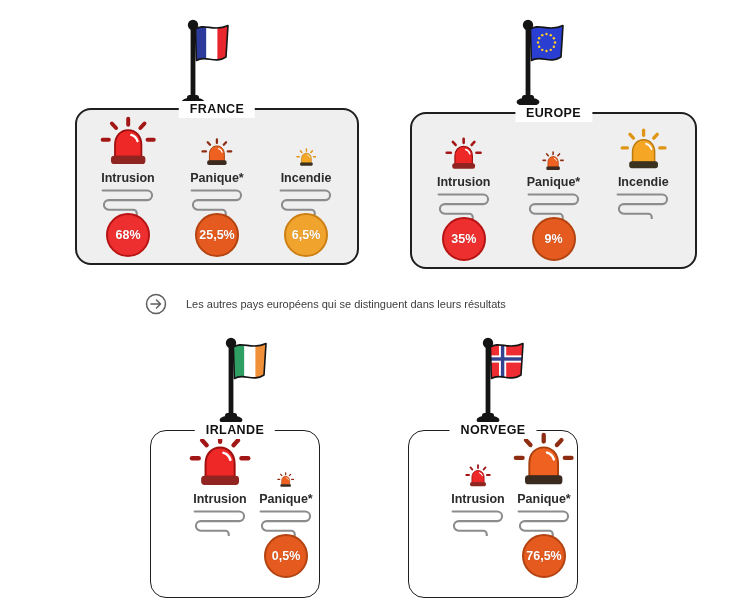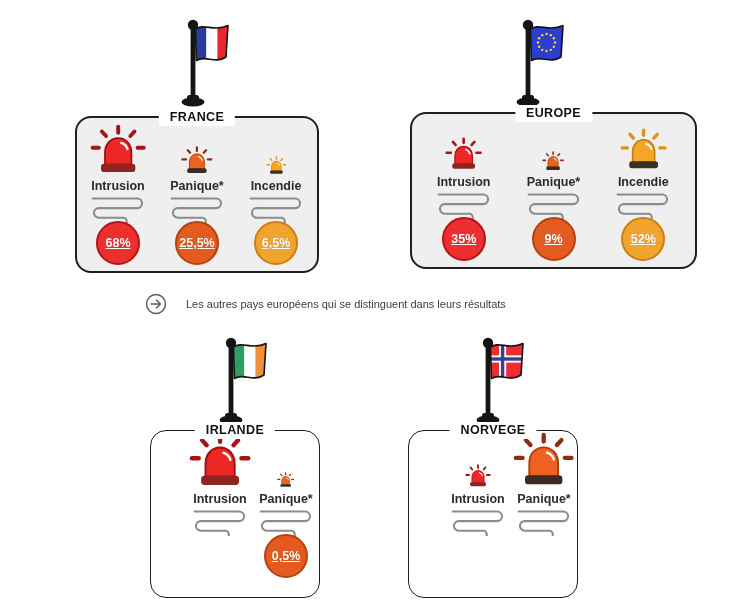--- a/index.html
+++ b/index.html
@@ -17,21 +17,21 @@
 
   
   .item{display:flex;flex-direction:column;align-items:center;width:76px;}
   .icon-box{height:46px;display:flex;align-items:flex-end;justify-content:center;}
   .siren{display:block;height:auto;}
   .alarm-label{font-size:12.5px;font-weight:bold;color:#2b2b2b;margin:4px 0 2px;}
   .squiggle{display:block;width:66px;height:28px;}
   .badge{width:44px;height:44px;border-radius:50%;display:flex;align-items:center;justify-content:center;
     color:#fff;font-weight:bold;font-size:12.5px;margin-top:-2px;
     background:var(--circle);border:2px solid var(--circle-dark);box-sizing:border-box;
-    text-shadow:0 0 1px rgba(0,0,0,.25);text-decoration:underline;}
+    text-shadow:0 0 1px rgba(0,0,0,.25);}
 
   
   .cat-intrusion{--dome:#ee2727;--dome-line:#9e0f0f;--base:#8f2420;--ray:#a31616;--circle:#ed2f2f;--circle-dark:#b61414;}
   .cat-panique{--dome:#ef6120;--dome-line:#a83f0c;--base:#3a2a20;--ray:#8e2c12;--circle:#e45a1f;--circle-dark:#b34310;}
   .cat-incendie{--dome:#f5a625;--dome-line:#bb7a0d;--base:#3a311e;--ray:#df9414;--circle:#f0a42e;--circle-dark:#cc7f12;}
 
   
   .flag{position:absolute;width:76px;height:100px;}
 
   
@@ -151,21 +151,21 @@
   <svg class="flag" style="left:495px;top:12px">
       <use href="#sym-flag-europe"></use>
     </svg>
   <svg class="flag" style="left:198px;top:330px">
       <use href="#sym-flag-ireland"></use>
     </svg>
   <svg class="flag" style="left:455px;top:330px">
       <use href="#sym-flag-norway"></use>
     </svg>
 
-  <div class="panel gray" style="left:75px;top:116px;width:244px;height:157px">
+  <div class="panel gray" style="left:75px;top:108px;width:284px;height:157px">
     <div class="panel-title">FRANCE</div>
     <div class="panel-body">
       <div class="item cat-intrusion">
         <div class="icon-box">
           <svg class="siren" viewBox="0 0 64 58" style="width: 56.4px;">
               <use href="#sym-siren"></use>
             </svg>
         </div>
         <div class="alarm-label">Intrusion</div>
         <svg class="squiggle" viewBox="0 0 68 32">
@@ -230,21 +230,20 @@
       <div class="item cat-incendie">
         <div class="icon-box">
           <svg class="siren" viewBox="0 0 64 58" style="width: 47.2px;">
               <use href="#sym-siren"></use>
             </svg>
         </div>
         <div class="alarm-label">Incendie</div>
         <svg class="squiggle" viewBox="0 0 68 32">
             <use href="#sym-squiggle"></use>
           </svg>
-        <div class="badge">52%</div>
       </div>
     </div>
   </div>
 
   <div class="divider">
     <svg width="24" height="24" viewBox="0 0 24 24">
       <circle cx="12" cy="12" r="9.5" fill="none" stroke="#5f5f5f" stroke-width="1.5"></circle>
       <path d="M7 12 H16 M12.5 8 L16.5 12 L12.5 16" fill="none" stroke="#5f5f5f" stroke-width="1.5" stroke-linecap="round" stroke-linejoin="round"></path>
     </svg>
     <span class="divider-text">Les autres pays européens qui se distinguent dans leurs résultats</span>
@@ -296,17 +295,18 @@
       <div class="item cat-panique">
         <div class="icon-box">
           <svg class="siren" viewBox="0 0 64 58" style="width: 61.4px;">
               <use href="#sym-siren"></use>
             </svg>
         </div>
         <div class="alarm-label">Panique*</div>
         <svg class="squiggle" viewBox="0 0 68 32">
             <use href="#sym-squiggle"></use>
           </svg>
+        <div class="badge">76,5%</div>
       </div>
     </div>
   </div>
 
 </div>
 
 </body></html>

